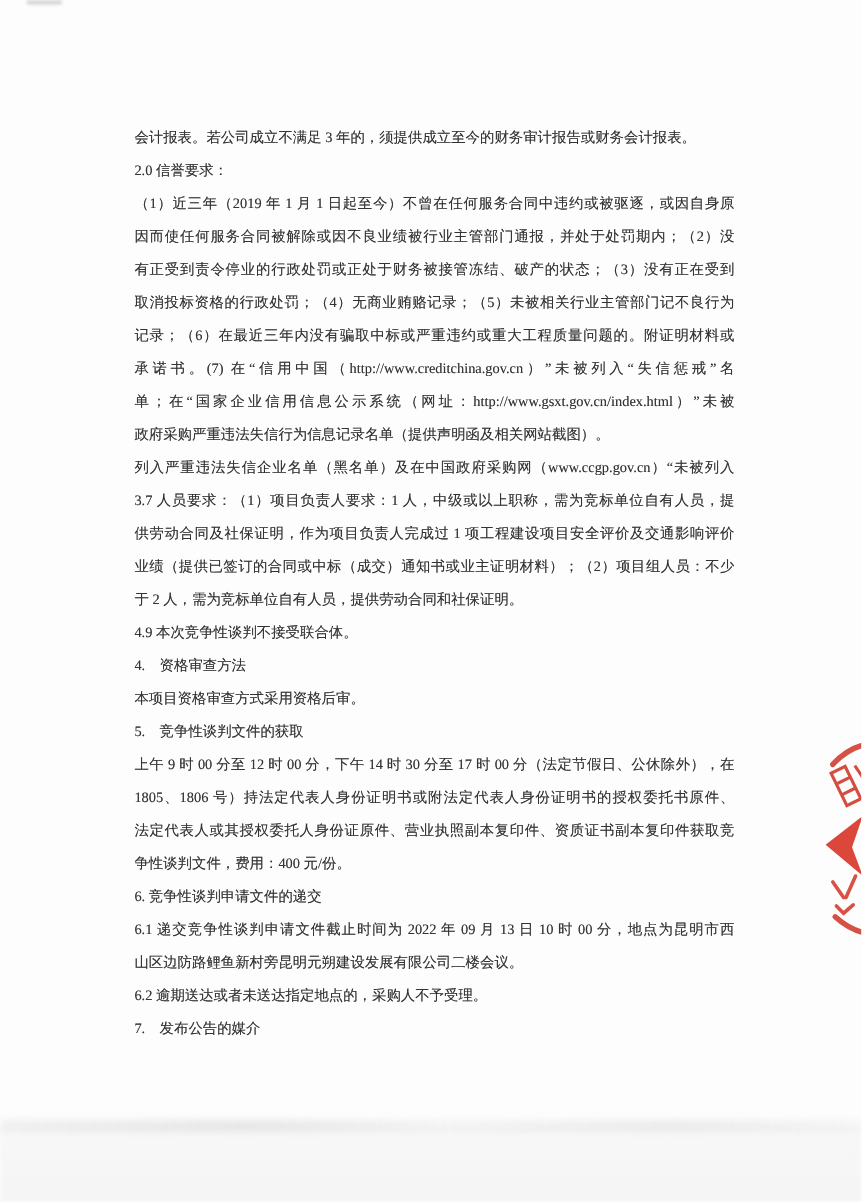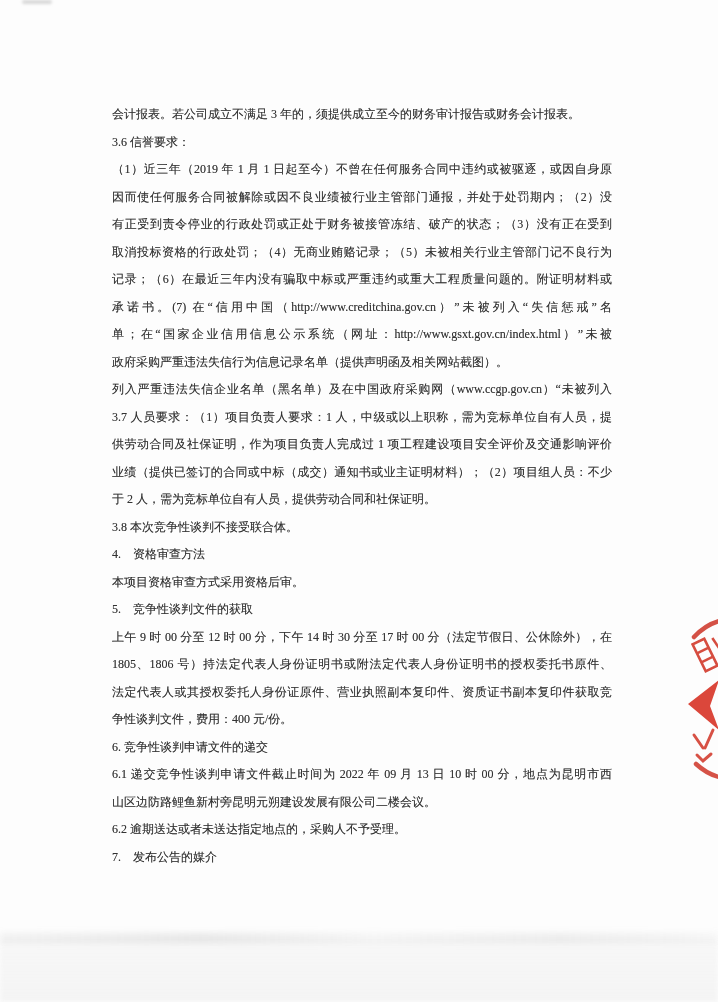--- a/index.html
+++ b/index.html
@@ -42,35 +42,35 @@
 </style>
 </head>
 <body>
 
 <div class="page">
 
   <div class="corner-mark"></div>
 
   <div class="textblock">
     <div class="line">会计报表。若公司成立不满足 3 年的，须提供成立至今的财务审计报告或财务会计报表。</div>
-    <div class="line">3.6 信誉要求：</div>
+    <div class="line">2.0 信誉要求：</div>
     <div class="line j">（1）近三年（2019 年 1 月 1 日起至今）不曾在任何服务合同中违约或被驱逐，或因自身原</div>
     <div class="line j">因而使任何服务合同被解除或因不良业绩被行业主管部门通报，并处于处罚期内；（2）没</div>
     <div class="line j">有正受到责令停业的行政处罚或正处于财务被接管冻结、破产的状态；（3）没有正在受到</div>
     <div class="line j">取消投标资格的行政处罚；（4）无商业贿赂记录；（5）未被相关行业主管部门记不良行为</div>
     <div class="line j">记录；（6）在最近三年内没有骗取中标或严重违约或重大工程质量问题的。附证明材料或</div>
     <div class="line j">承诺书。(7) 在“信用中国（http://www.creditchina.gov.cn）”未被列入“失信惩戒”名</div>
     <div class="line j">单；在“国家企业信用信息公示系统（网址：http://www.gsxt.gov.cn/index.html）”未被</div>
     <div class="line">政府采购严重违法失信行为信息记录名单（提供声明函及相关网站截图）。</div>
     <div class="line j">列入严重违法失信企业名单（黑名单）及在中国政府采购网（www.ccgp.gov.cn）“未被列入</div>
     <div class="line j">3.7 人员要求：（1）项目负责人要求：1 人，中级或以上职称，需为竞标单位自有人员，提</div>
     <div class="line j">供劳动合同及社保证明，作为项目负责人完成过 1 项工程建设项目安全评价及交通影响评价</div>
     <div class="line j">业绩（提供已签订的合同或中标（成交）通知书或业主证明材料）；（2）项目组人员：不少</div>
     <div class="line">于 2 人，需为竞标单位自有人员，提供劳动合同和社保证明。</div>
-    <div class="line">3.8 本次竞争性谈判不接受联合体。</div>
+    <div class="line">4.9 本次竞争性谈判不接受联合体。</div>
     <div class="line">4.    资格审查方法</div>
     <div class="line">本项目资格审查方式采用资格后审。</div>
     <div class="line">5.    竞争性谈判文件的获取</div>
     <div class="line j">上午 9 时 00 分至 12 时 00 分，下午 14 时 30 分至 17 时 00 分（法定节假日、公休除外），在</div>
     <div class="line j">1805、1806 号）持法定代表人身份证明书或附法定代表人身份证明书的授权委托书原件、</div>
     <div class="line j">法定代表人或其授权委托人身份证原件、营业执照副本复印件、资质证书副本复印件获取竞</div>
     <div class="line">争性谈判文件，费用：400 元/份。</div>
     <div class="line">6. 竞争性谈判申请文件的递交</div>
     <div class="line j">6.1 递交竞争性谈判申请文件截止时间为 2022 年 09 月 13 日 10 时 00 分，地点为昆明市西</div>
     <div class="line">山区边防路鲤鱼新村旁昆明元朔建设发展有限公司二楼会议。</div>

